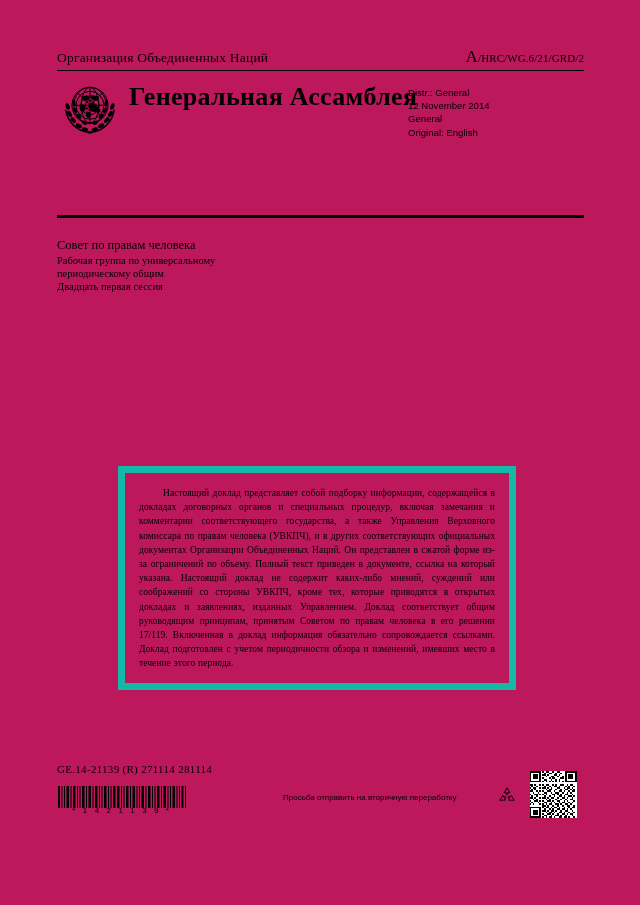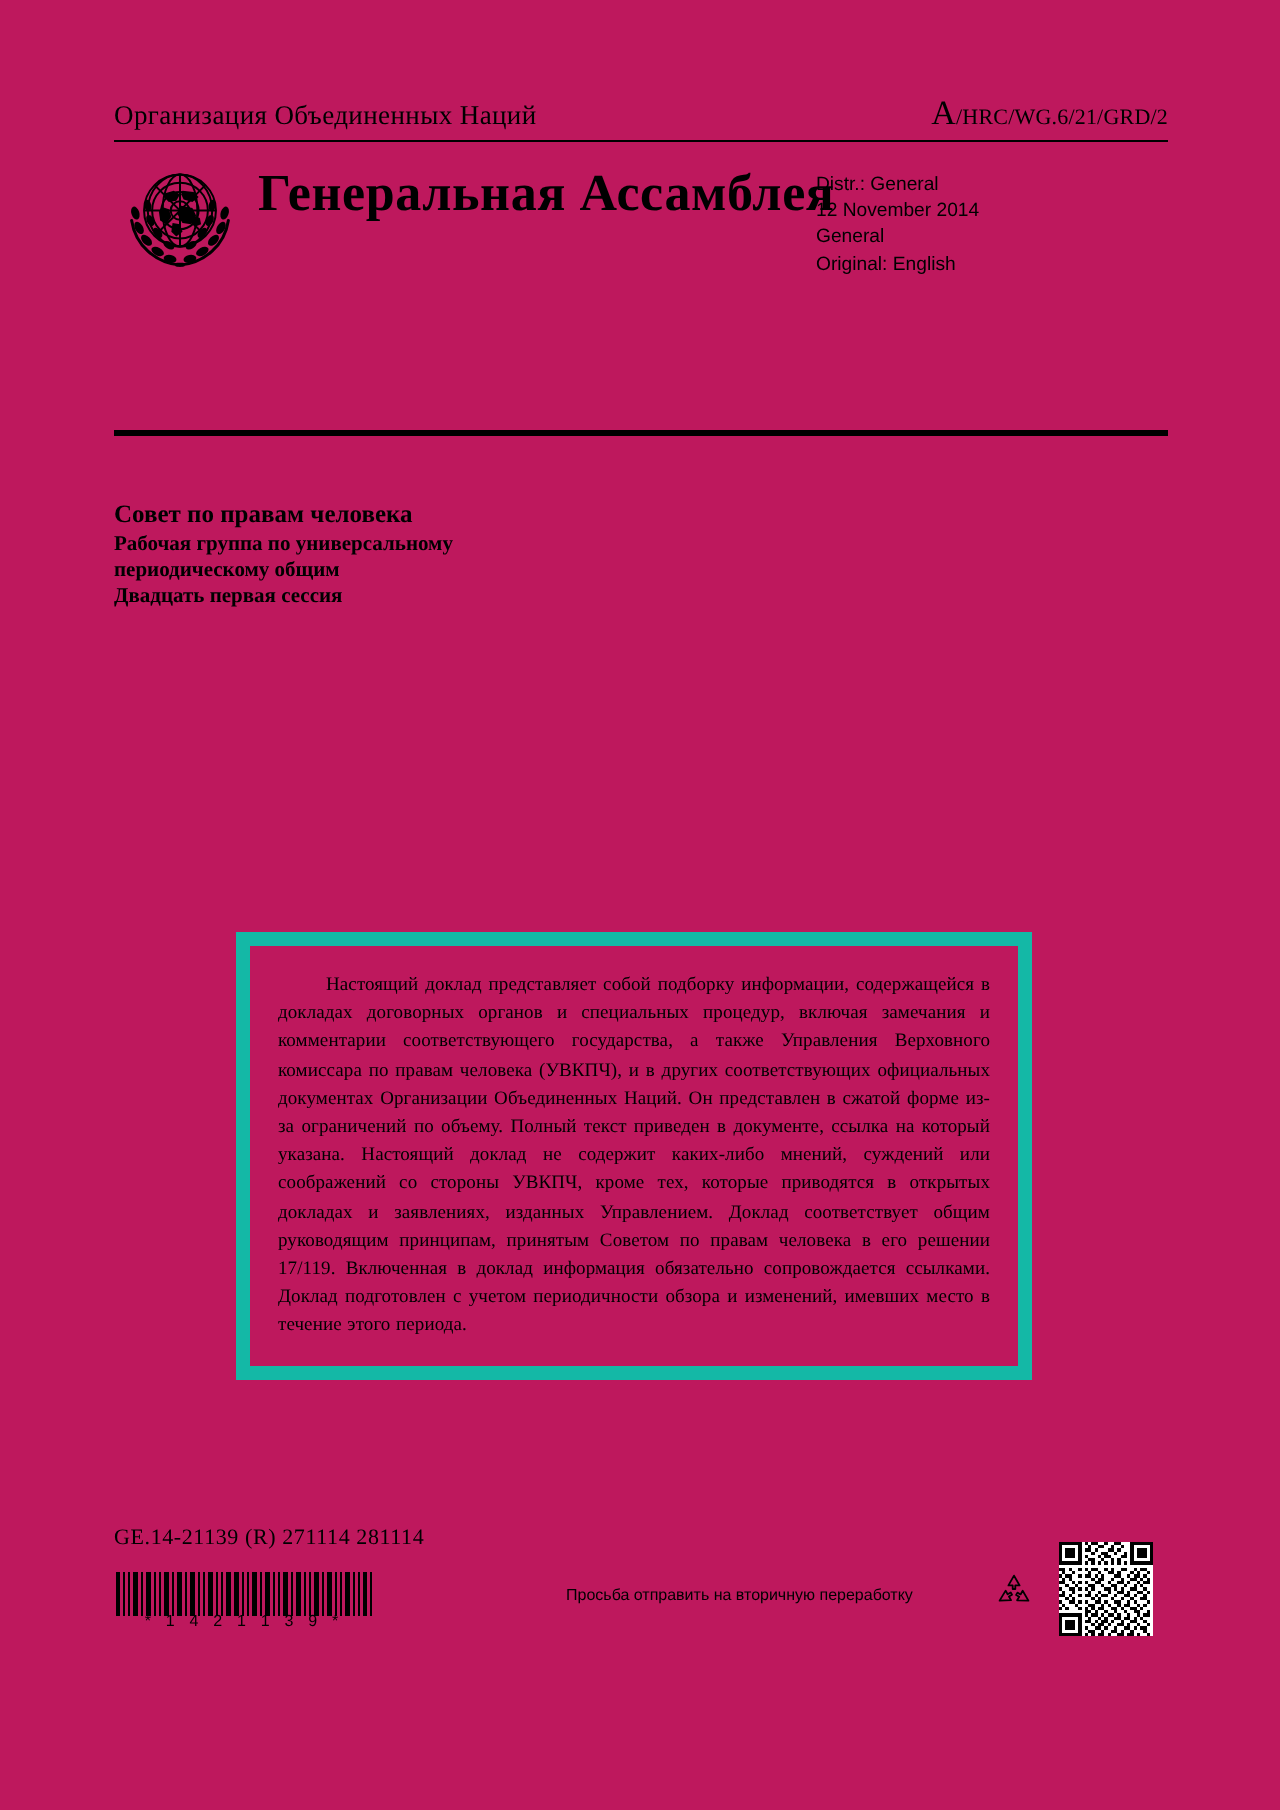--- a/index.html
+++ b/index.html
@@ -97,27 +97,27 @@
   }
   
   .session-block {
     position: absolute;
     left: 57px;
     top: 234px;
     width: 400px;
   }
   .session-head {
     font-size: 12.5px;
-    font-weight: bold;
+    font-weight: normal;
     line-height: 15px;
-    margin: 16px 0 1px 0;
+    margin: 4px 0 1px 0;
   }
   .session-sub {
     font-size: 10.5px;
-    font-weight: bold;
+    font-weight: normal;
     line-height: 13px;
     margin: 0;
   }
   .session-date {
     font-size: 10.5px;
     line-height: 14px;
     margin: 2px 0 0 0;
   }
   
   .title-block {

